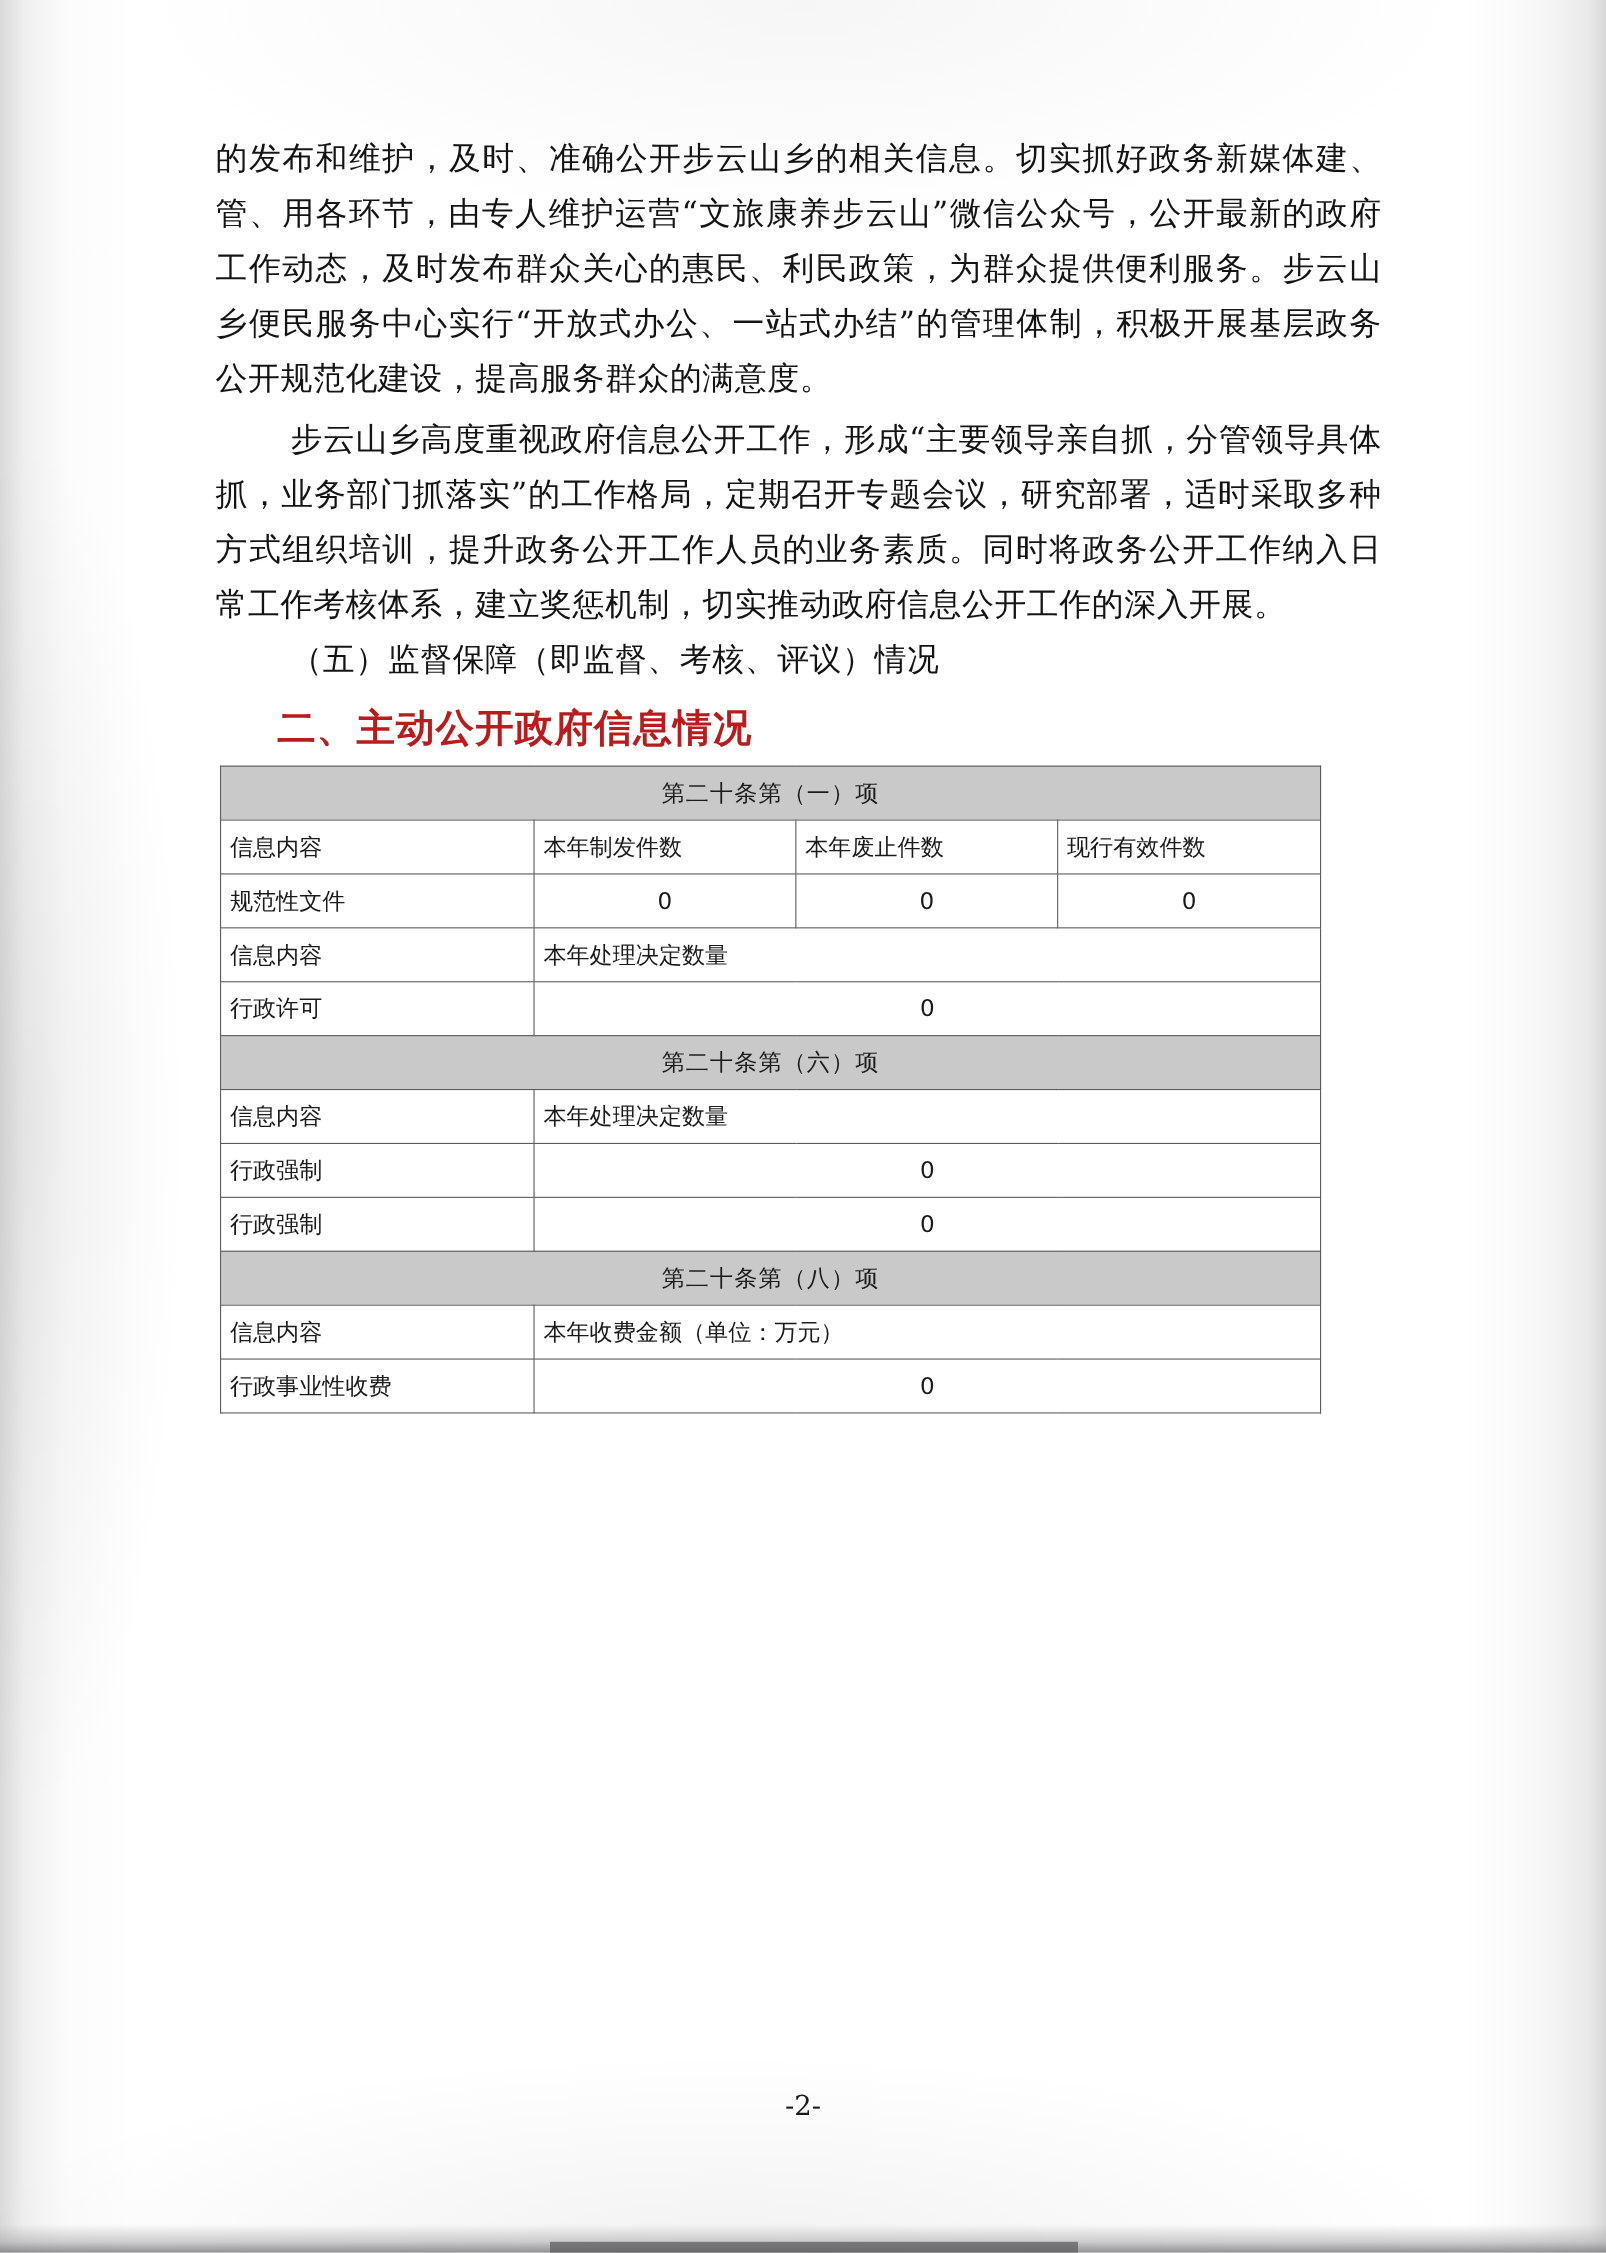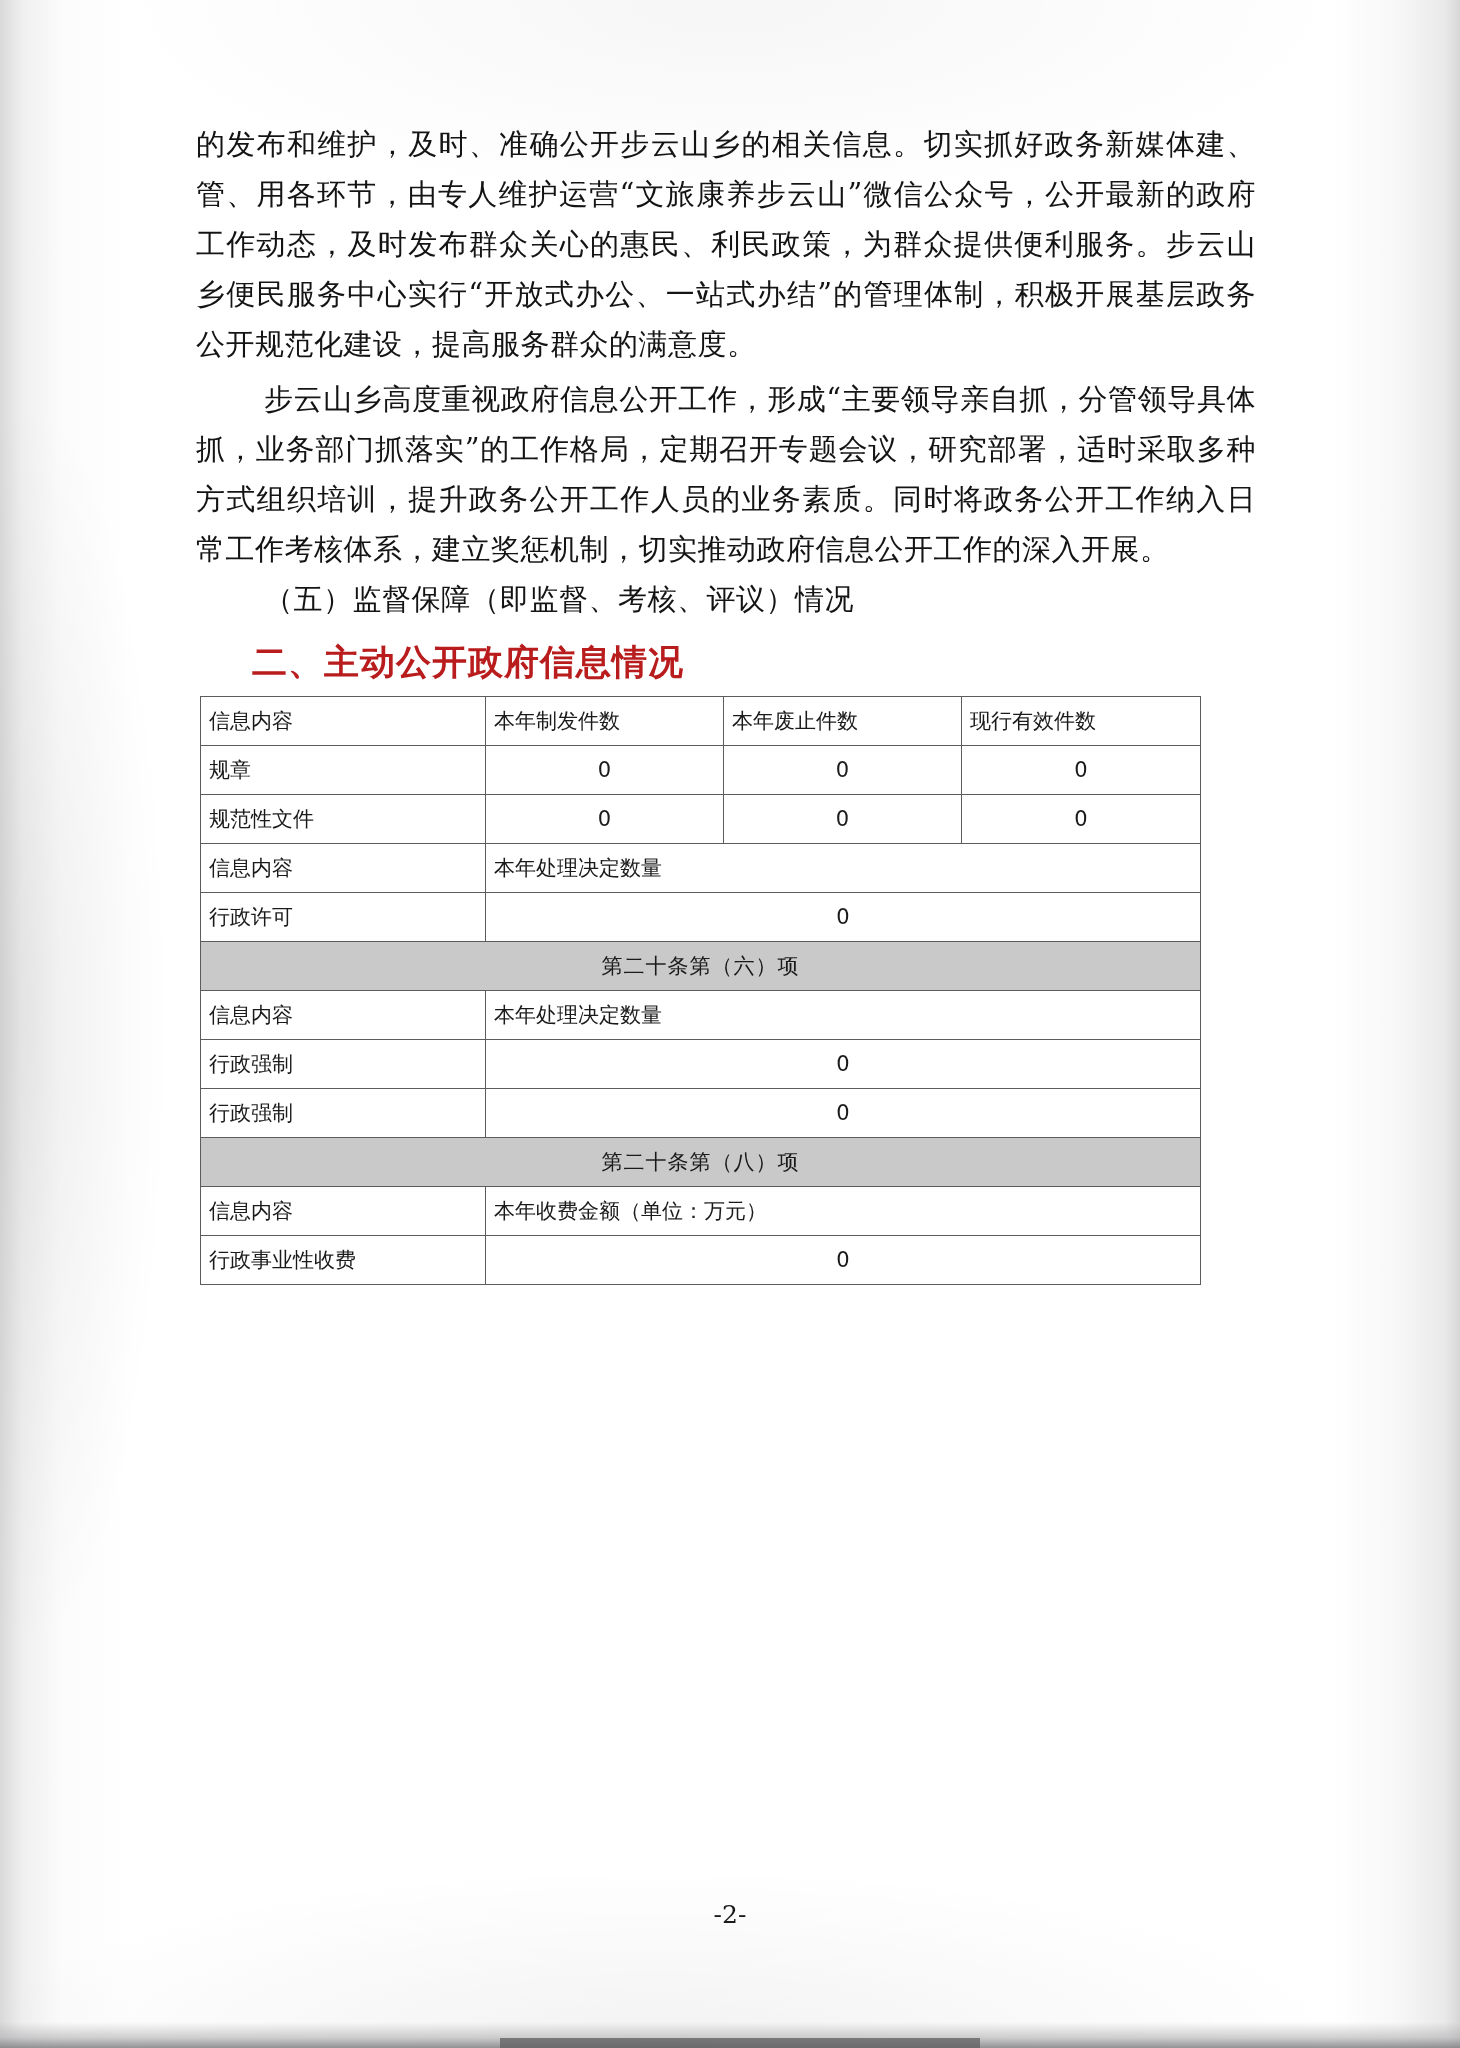--- a/index.html
+++ b/index.html
@@ -140,30 +140,27 @@
   <table class="info-table">
     <colgroup>
       <col style="width:285px">
       <col style="width:238px">
       <col style="width:238px">
       <col style="width:239px">
     </colgroup>
     <tbody>
 
       <tr>
+        <td class="band" colspan="4">第二十条第（一）项</td>
+      </tr>
+      <tr>
         <td class="hdr">信息内容</td>
         <td class="hdr">本年制发件数</td>
         <td class="hdr">本年废止件数</td>
         <td class="hdr">现行有效件数</td>
-      </tr>
-      <tr>
-        <td class="label">规章</td>
-        <td class="num">0</td>
-        <td class="num">0</td>
-        <td class="num">0</td>
       </tr>
       <tr>
         <td class="label">规范性文件</td>
         <td class="num">0</td>
         <td class="num">0</td>
         <td class="num">0</td>
       </tr>
 
       <tr>
         <td class="hdr">信息内容</td>

